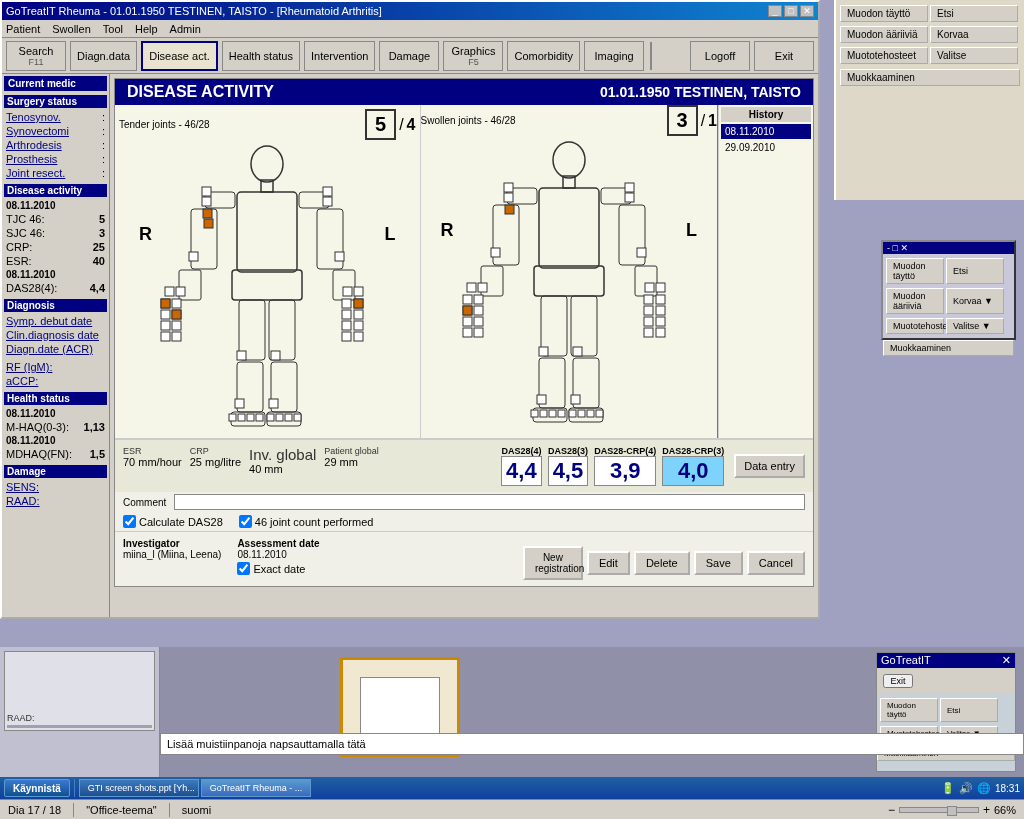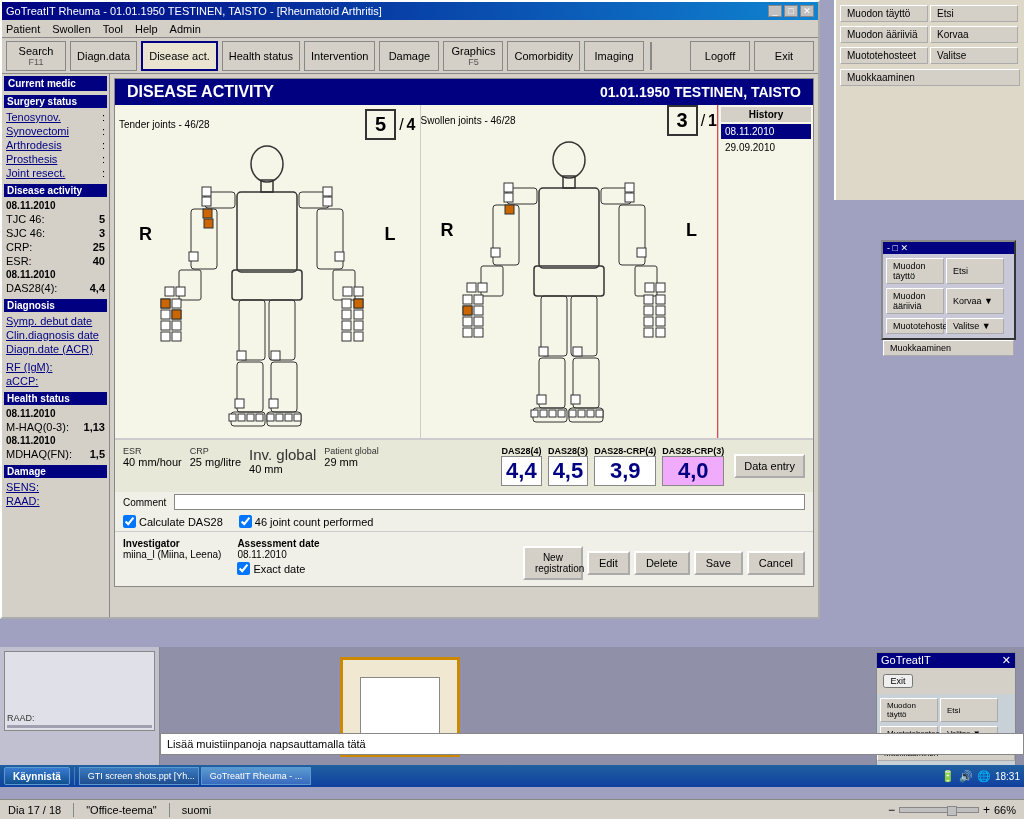--- a/index.html
+++ b/index.html
@@ -434,21 +434,21 @@
           <div style="width:95px;background:#f5f5e8;border-left:1px solid #ccc;padding:2px;">
             <div class="history-header" style="background:#d4d0c8;text-align:center;font-weight:bold;padding:2px;font-size:10px;margin-bottom:2px;">History</div>
             <div style="padding:2px 4px;font-size:10px;background:#000080;color:white;margin-bottom:1px;cursor:pointer;">08.11.2010</div>
             <div style="padding:2px 4px;font-size:10px;cursor:pointer;">29.09.2010</div>
           </div>
         </div>
 
         <div style="background:#e8e8d8;border-top:1px solid #ccc;padding:6px 8px;display:flex;gap:8px;align-items:flex-start;">
           <div>
             <div style="font-size:9px;color:#333;">ESR</div>
-            <div style="font-size:11px;">40 mm/hour</div>
+            <div style="font-size:11px;">70 mm/hour</div>
           </div>
           <div>
             <div style="font-size:9px;color:#333;">CRP</div>
             <div style="font-size:11px;">25 mg/litre</div>
           </div>
           <div>
             <div style="font-size:15px;color:#333;">Inv. global</div>
             <div style="font-size:11px;">40 mm</div>
           </div>
           <div>
@@ -465,21 +465,21 @@
             <div style="text-align:center;">
               <div style="font-size:9px;font-weight:bold;">DAS28(3)</div>
               <div style="font-size:22px;font-weight:bold;color:#000080;border:1px solid #888;padding:1px 4px;background:white;">4,5</div>
             </div>
             <div style="text-align:center;">
               <div style="font-size:9px;font-weight:bold;">DAS28-CRP(4)</div>
               <div style="font-size:22px;font-weight:bold;color:#000080;border:1px solid #888;padding:1px 4px;background:white;">3,9</div>
             </div>
             <div style="text-align:center;">
               <div style="font-size:9px;font-weight:bold;">DAS28-CRP(3)</div>
-              <div style="font-size:22px;font-weight:bold;color:#000080;border:1px solid #888;padding:1px 4px;background:#f0abfc;">4,0</div>
+              <div style="font-size:22px;font-weight:bold;color:#000080;border:1px solid #888;padding:1px 4px;background:#7dd3fc;">4,0</div>
             </div>
             <button class="data-entry-btn" style="margin-left:4px;">Data entry</button>
           </div>
         </div>
 
         <div style="padding:2px 8px;background:#f0f0e8;display:flex;align-items:center;gap:8px;">
           <span style="font-size:10px;">Comment</span>
           <input style="flex: 1 1 0%; height: 16px; border: 1px solid rgb(136, 136, 136); font-size: 10px;" type="text" value="">
         </div>
 
@@ -576,21 +576,21 @@
       <button class="ribbon-btn" style="font-size:8px;width:58px;">Valitse ▼</button>
     </div>
     <button class="ribbon-btn" style="font-size:8px;width:100%;margin-top:1px;">Muokkaaminen</button>
   </div>
 </div>
 
 <div id="note-bar" style="position:absolute;bottom:64px;left:160px;right:0;height:22px;background:white;border-top:1px solid #888;display:flex;align-items:center;padding:0 6px;font-size:11px;z-index:20;">
   <span>Lisää muistiinpanoja napsauttamalla tätä</span>
 </div>
 
-<div id="taskbar" style="position:absolute;bottom:32px;left:0;right:0;height:22px;background:linear-gradient(to bottom,#2060a0,#1040a0);display:flex;align-items:center;padding:0 4px;gap:2px;z-index:25;">
+<div id="taskbar" style="position:absolute;bottom:20px;left:0;right:0;height:22px;background:linear-gradient(to bottom,#2060a0,#1040a0);display:flex;align-items:center;padding:0 4px;gap:2px;z-index:25;">
   <button class="taskbar-btn" style="background:linear-gradient(to bottom,#3a7ad0,#105090);border-radius:2px;font-weight:bold;">Käynnistä</button>
   <div style="width:1px;height:18px;background:#4080c0;margin:0 2px;"></div>
   <button class="taskbar-btn" style="max-width:120px;overflow:hidden;white-space:nowrap;text-overflow:ellipsis;font-size:9px;">GTI screen shots.ppt [Yh...</button>
   <button class="taskbar-btn active" style="max-width:140px;overflow:hidden;white-space:nowrap;text-overflow:ellipsis;font-size:9px;">GoTreatIT Rheuma - ...</button>
   <div style="flex:1;"></div>
   <div style="display:flex;align-items:center;gap:4px;color:white;font-size:9px;">
     <span>🔋</span>
     <span>🔊</span>
     <span>🌐</span>
     <span style="font-size:10px;">18:31</span>

